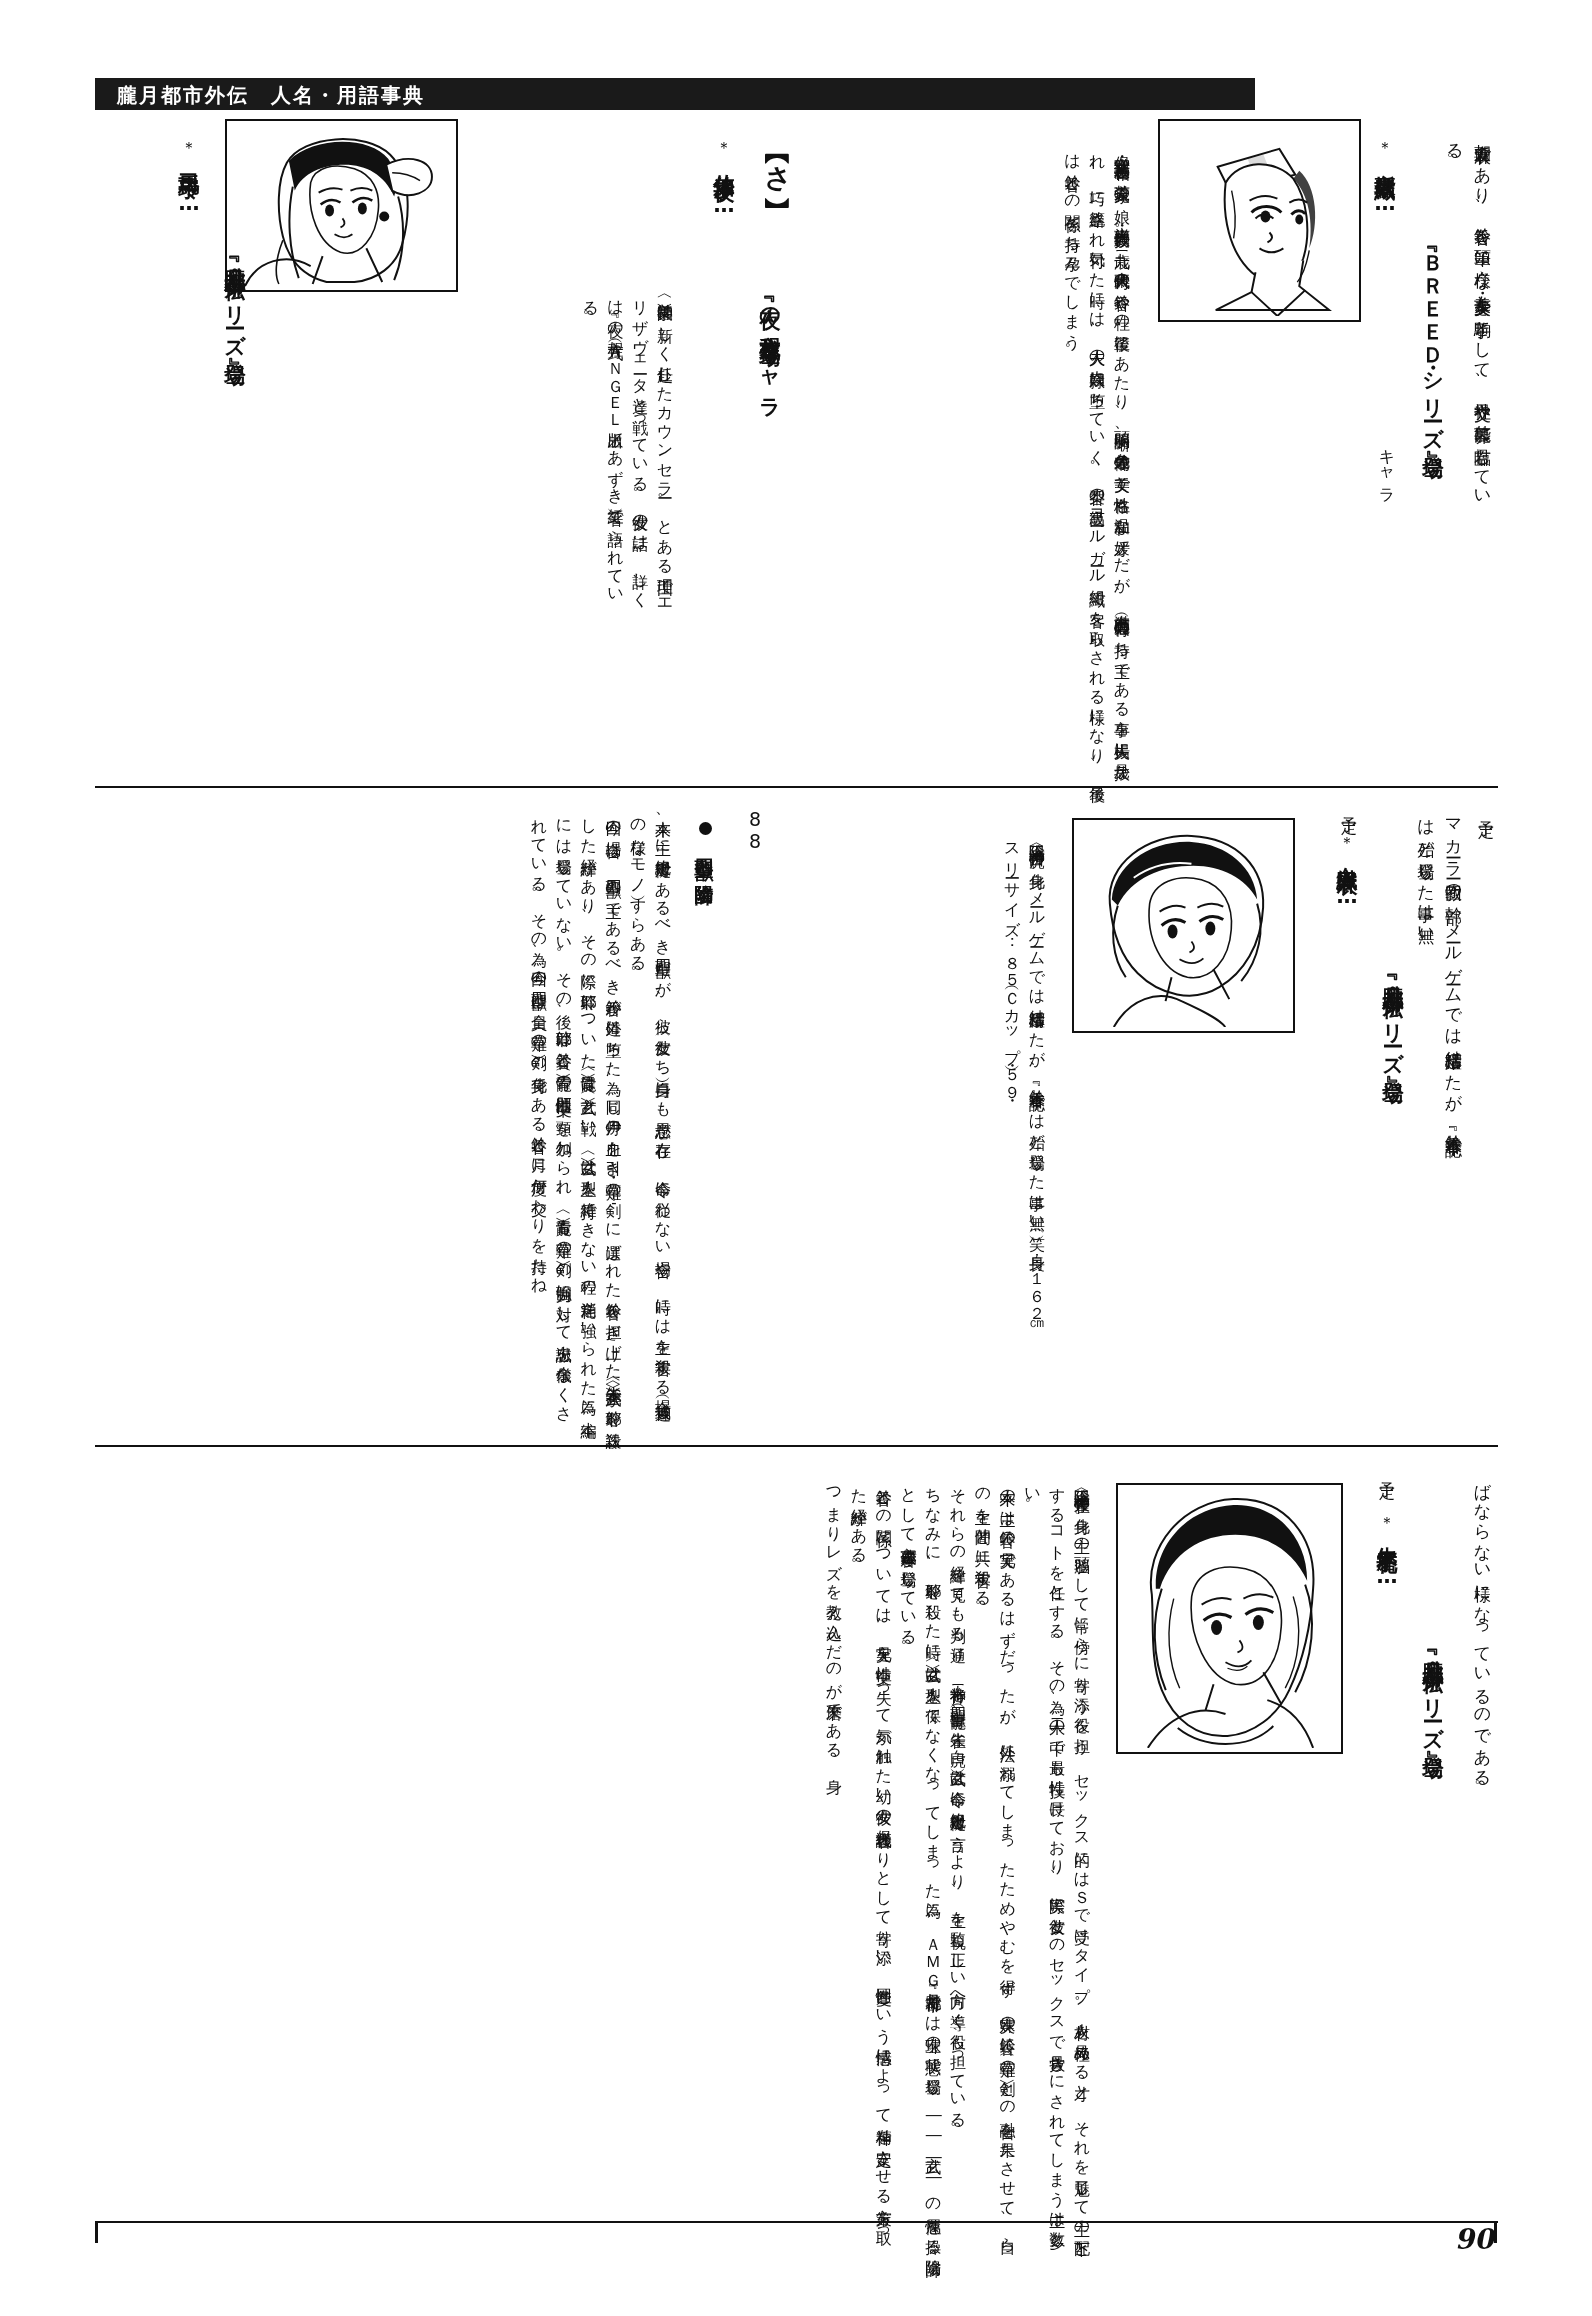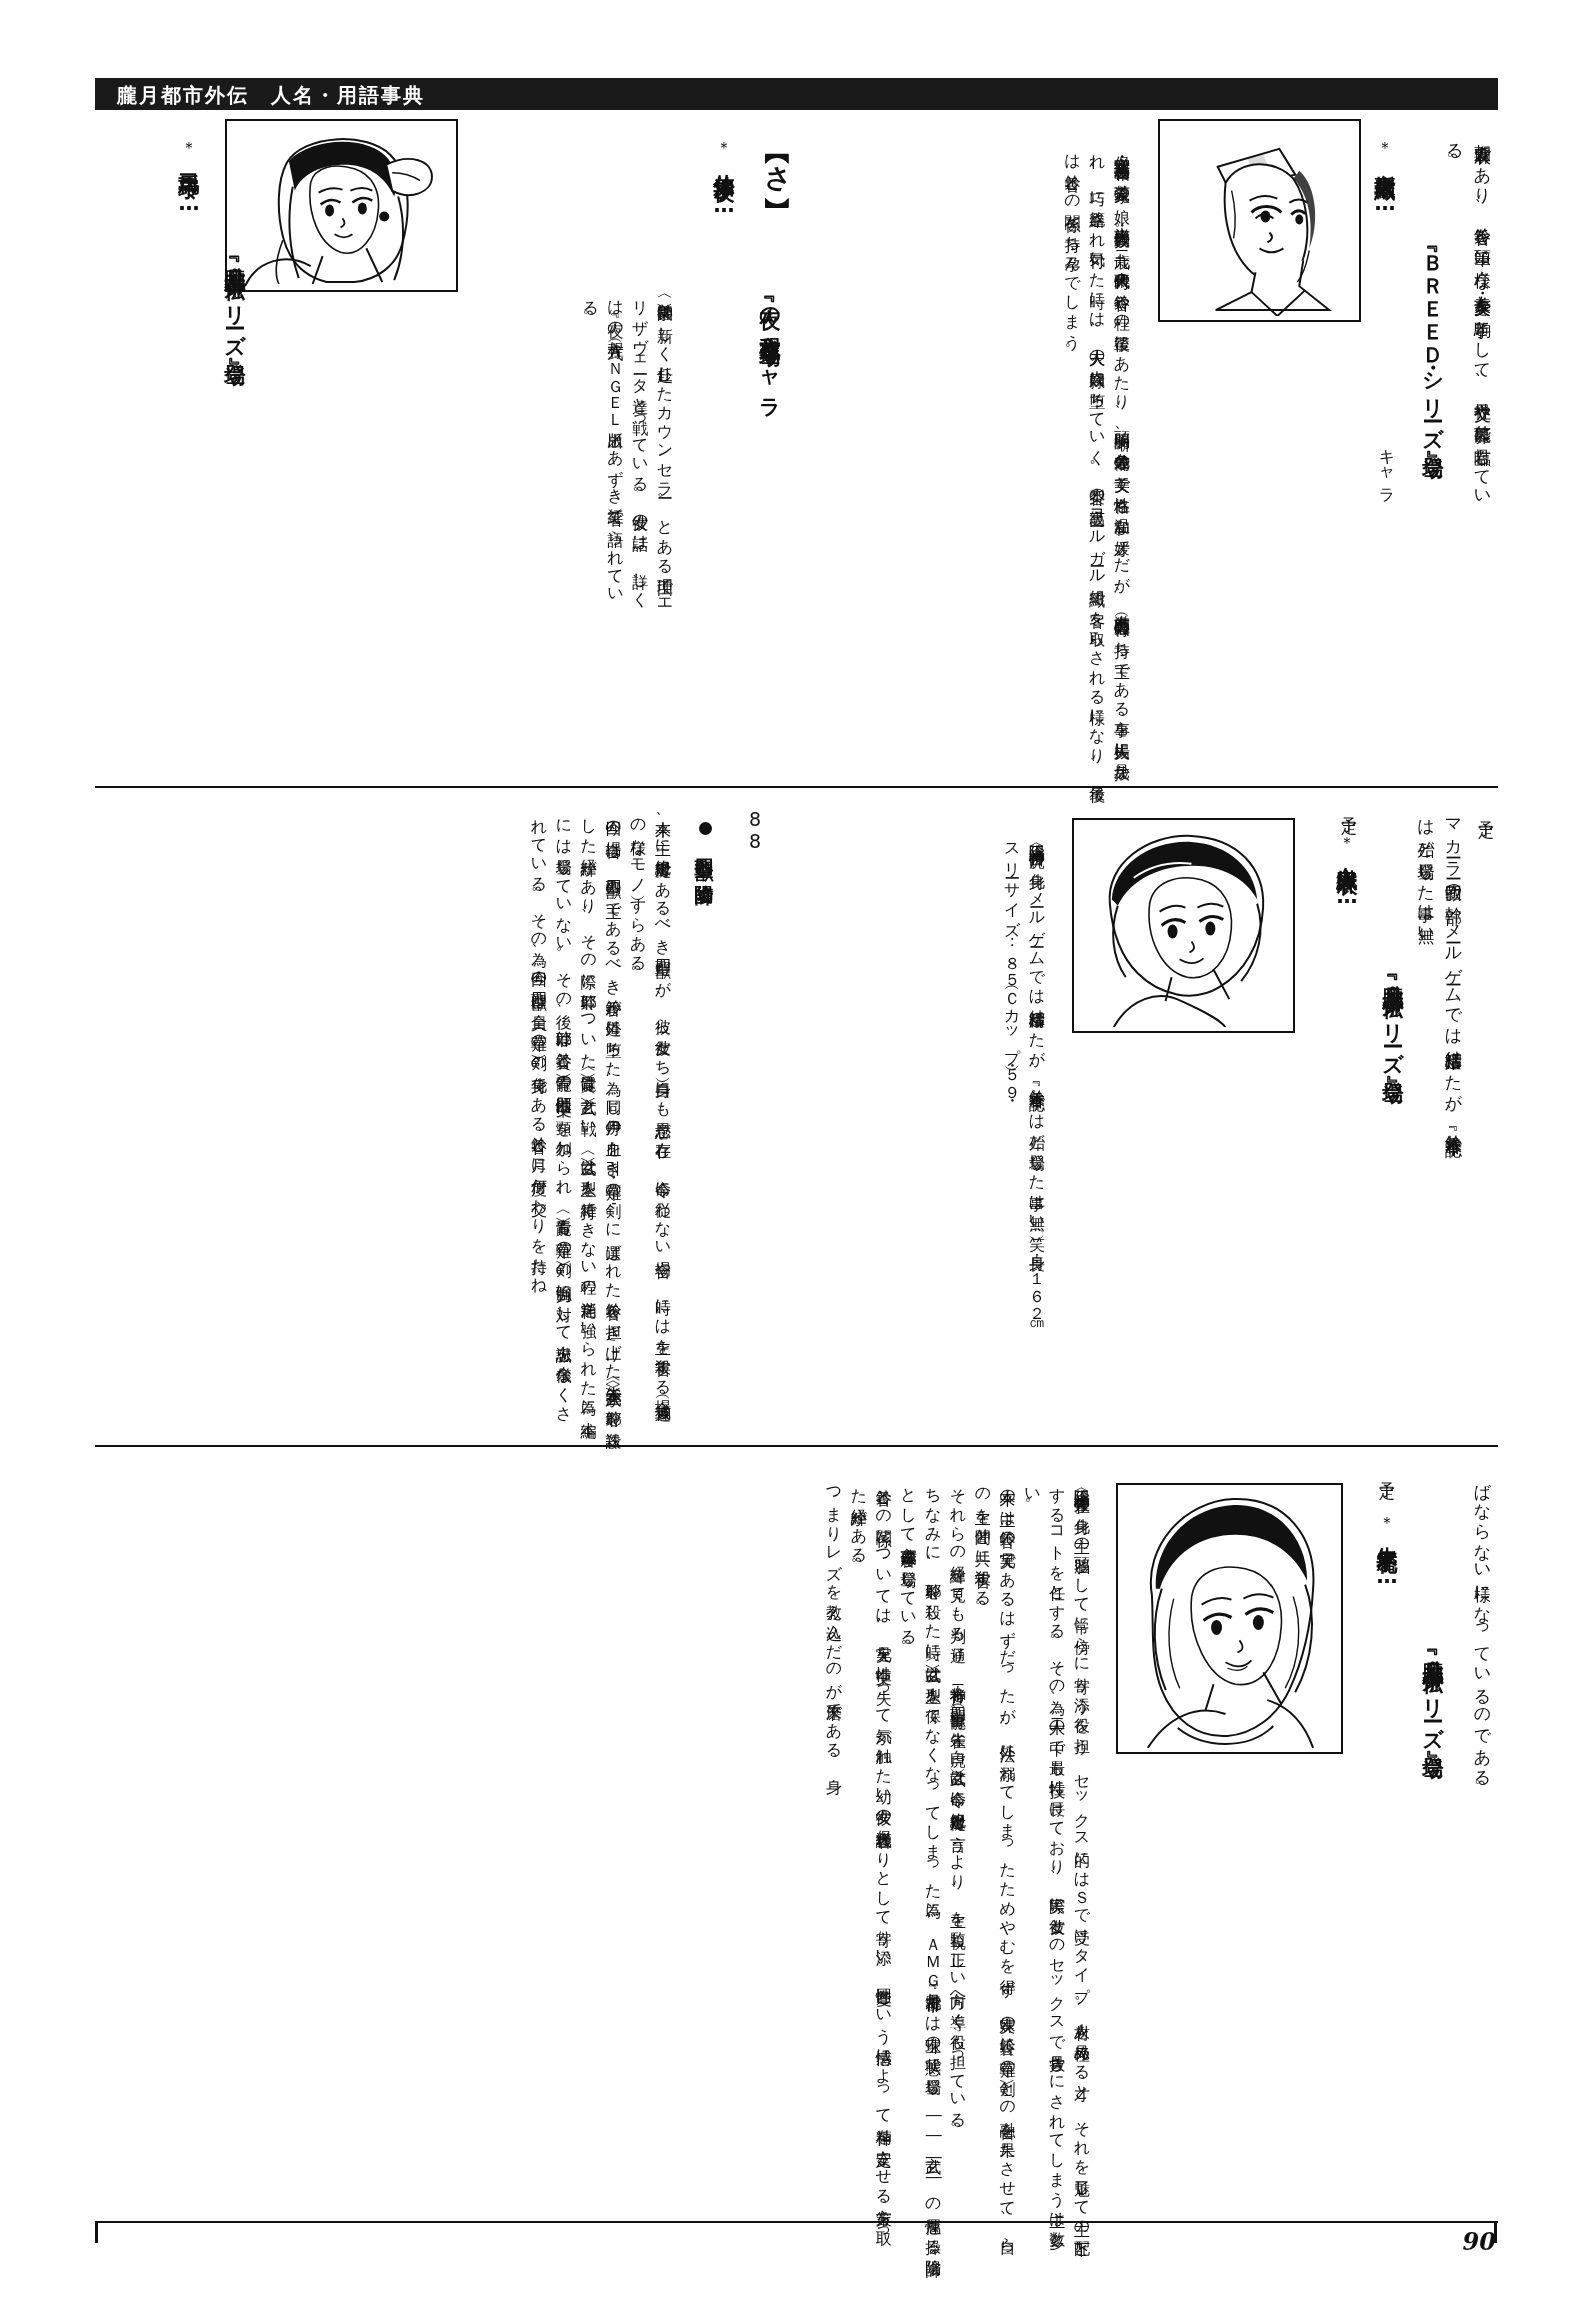--- a/index.html
+++ b/index.html
@@ -22,21 +22,21 @@
     width: 1592px;
     height: 2316px;
     background: #fff;
   }
 
   
   .header-bar {
     position: absolute;
     left: 95px;
     top: 78px;
-    width: 1403px;
+    width: 1160px;
     height: 32px;
     background: #1a1a1a;
   }
   .header-bar .header-title {
     position: absolute;
     left: 22px;
     top: 4px;
     color: #ffffff;
     font-size: 20px;
     letter-spacing: 2px;
@@ -108,21 +108,21 @@
     background: #fff;
     overflow: hidden;
   }
   .illus svg { display: block; }
 
   
   .page-num {
     position: absolute;
     right: 96px;
     bottom: 60px;
-    font-size: 24px;
+    font-size: 28px;
     font-style: italic;
     font-weight: bold;
     font-family: "DejaVu Serif", "Liberation Serif", serif;
   }
   .folio-tick {
     position: absolute;
     background: #111;
   }
 
   .bullet {

